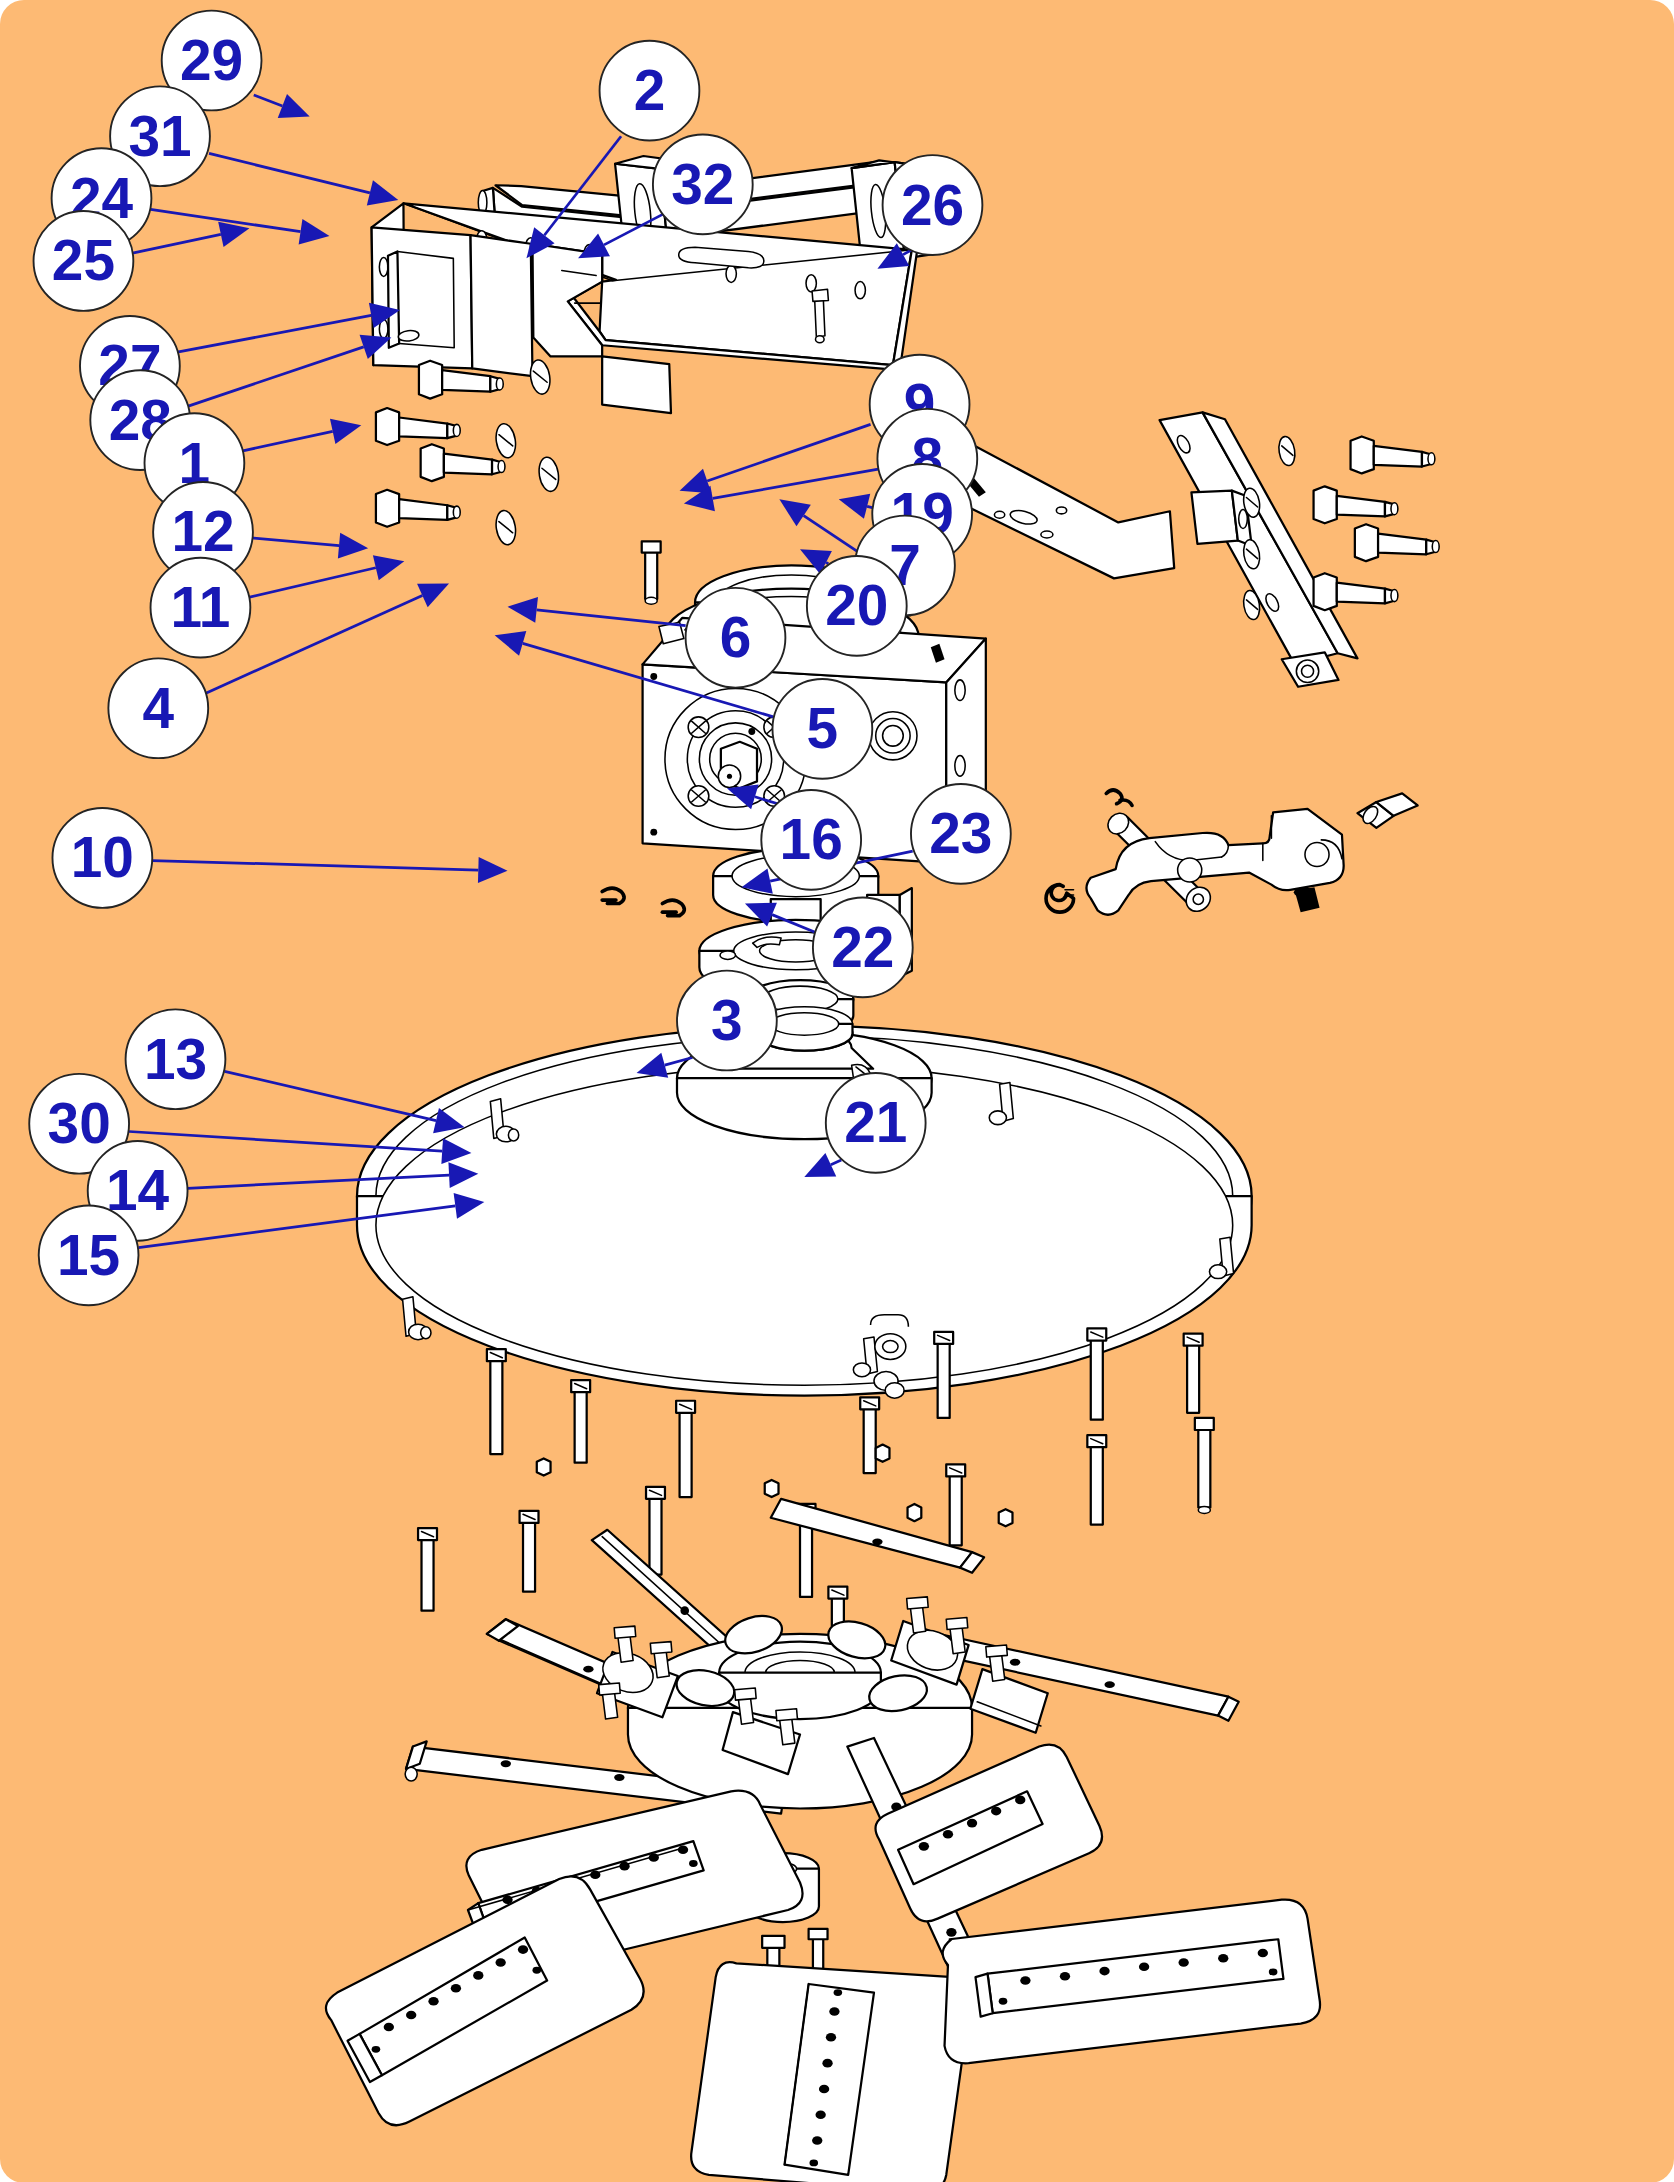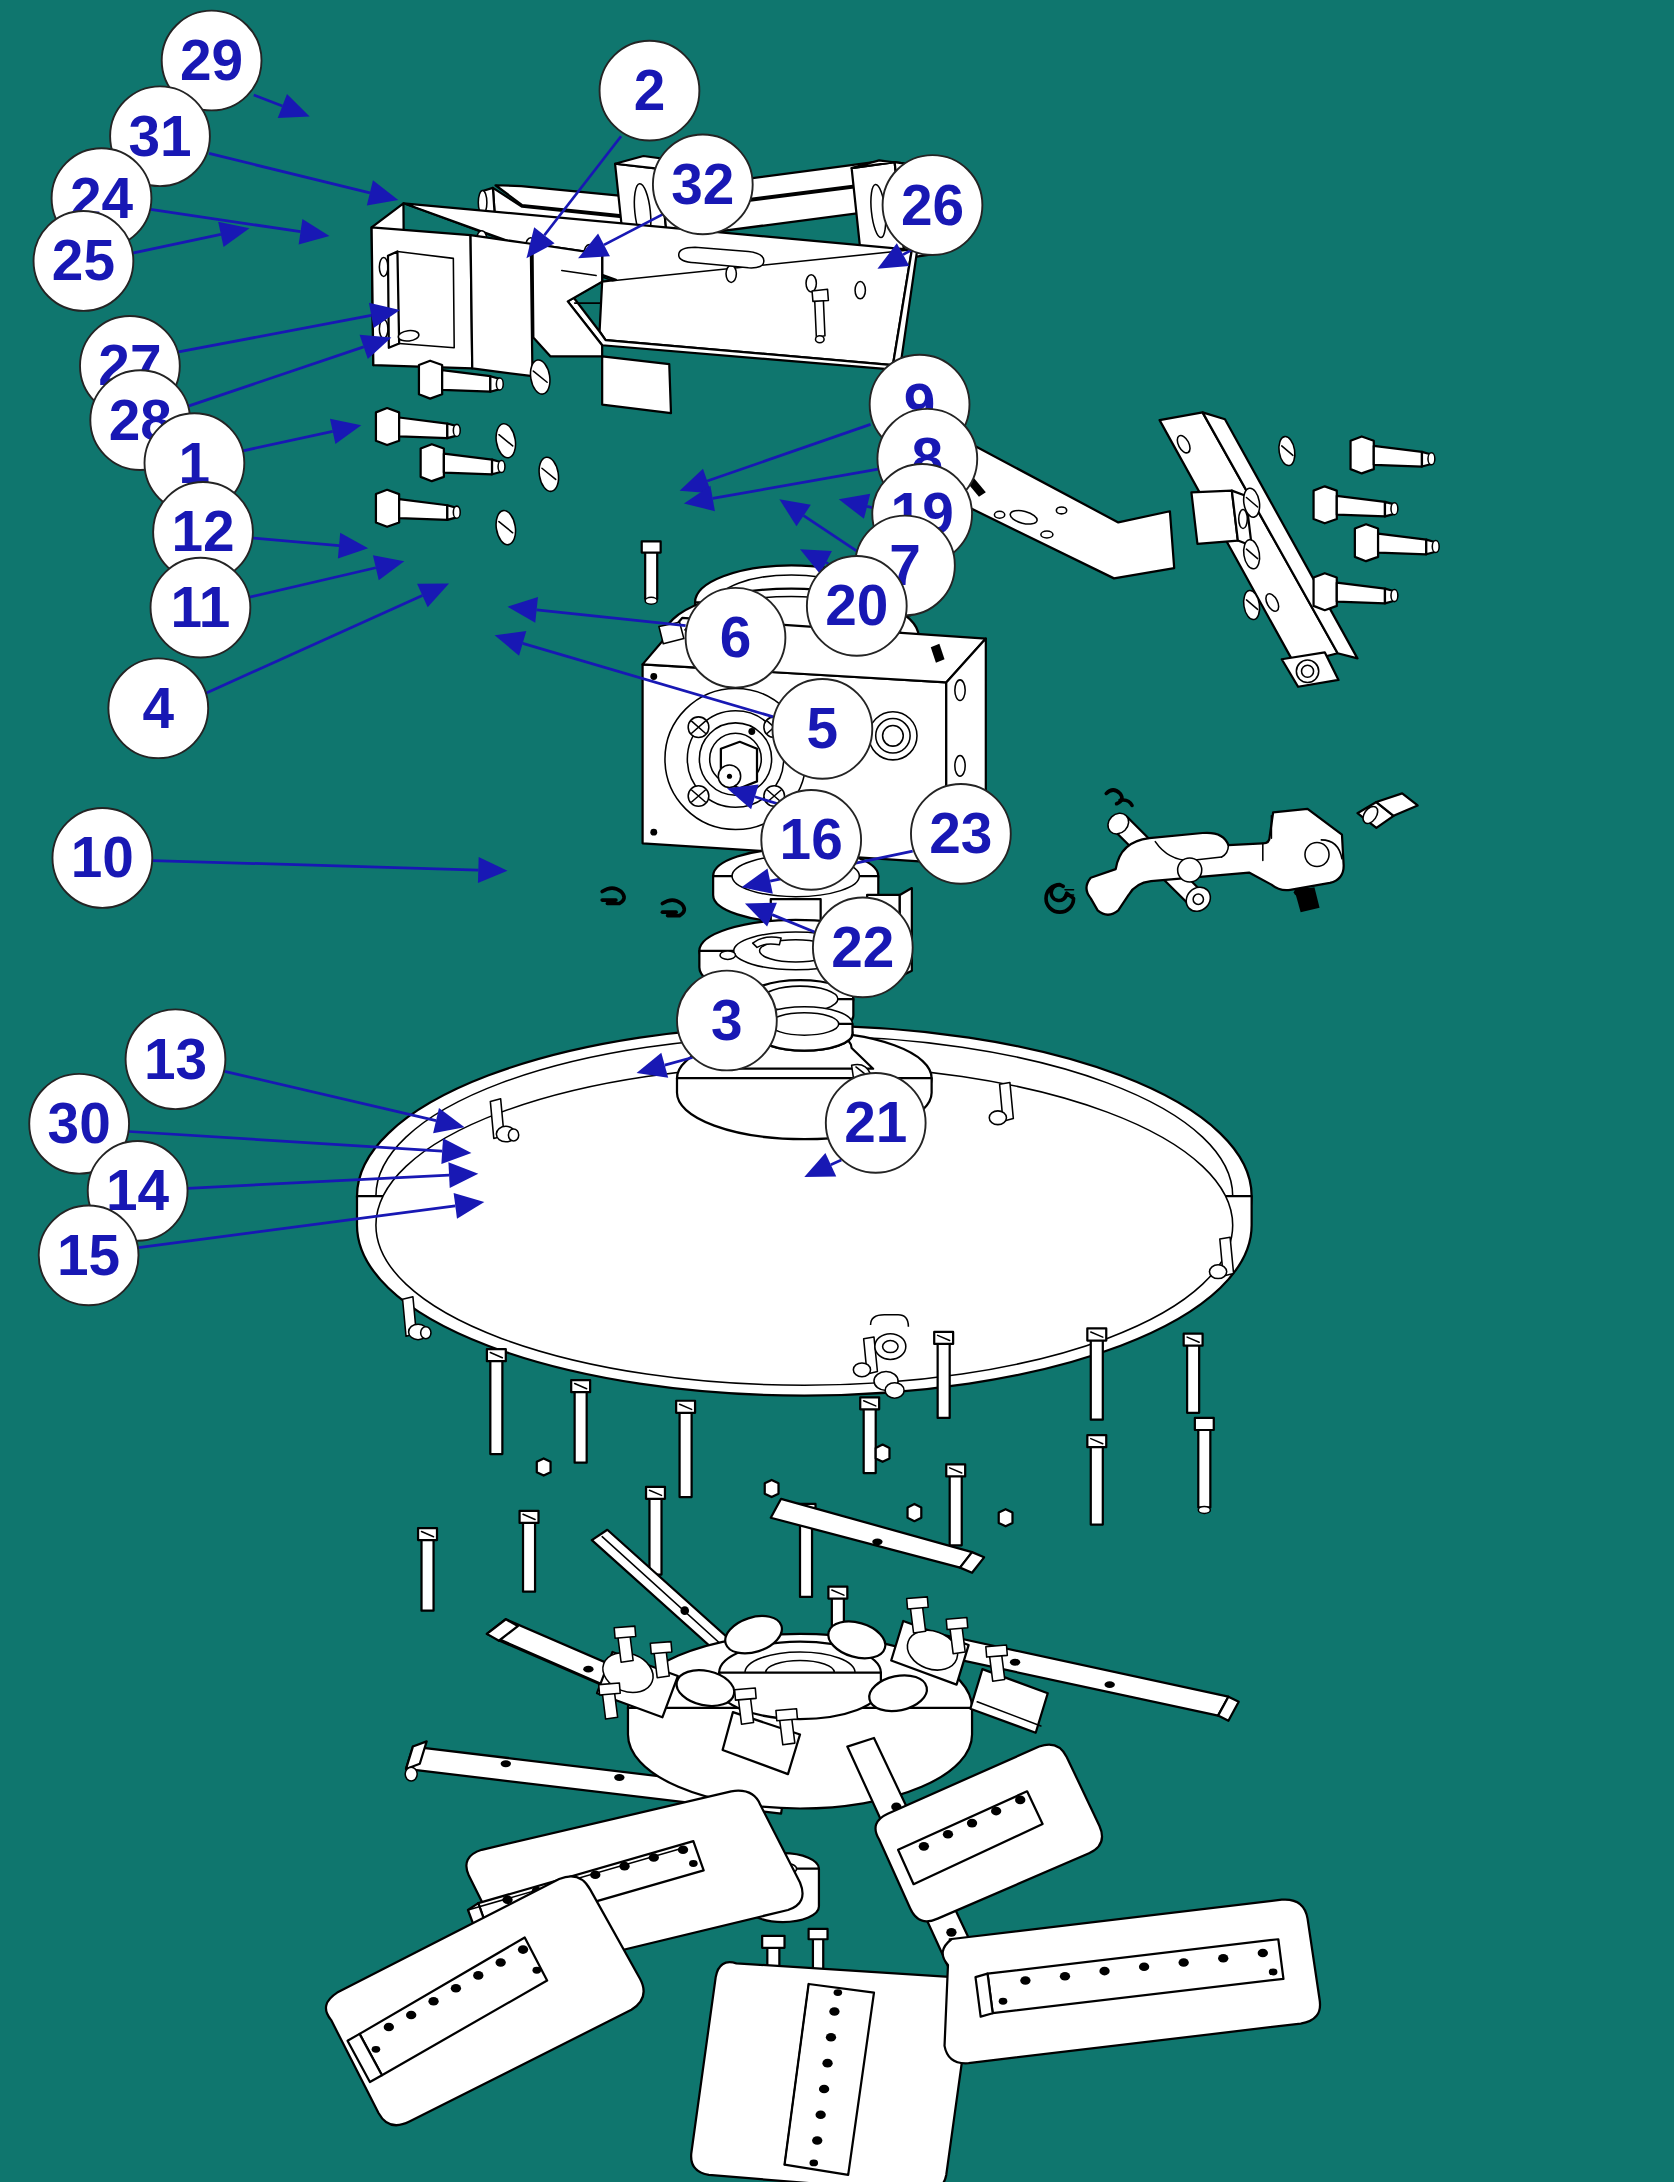--- a/index.html
+++ b/index.html
@@ -1,18 +1,18 @@
 <!DOCTYPE html>
 <html style="font-size:13.8px"><head>
 <meta charset="utf-8">
 <title>Exploded Parts Diagram</title>
 <style>
   html,body{margin:0;padding:0;background:#ffffff;}
   body{font-family:"Liberation Sans", sans-serif;}
-  #stage{position:relative;width:1674px;height:2183px;background:#0f766e;overflow:hidden;}
+  #stage{position:relative;width:1674px;height:2183px;background:#fdba74;overflow:hidden;border-radius:24px;}
   #artwork{position:absolute;inset:0;width:1674px;height:2183px;}
   .callout-num{
     font-family:"Liberation Sans", sans-serif;
     font-weight:bold;
     fill:#1818b4;
   }
   .callout-circle{fill:#ffffff;stroke:#242424;stroke-width:2.2;}
   .leader{stroke:#1818b4;stroke-width:3.2;fill:none;}
   .arrow{fill:#1818b4;}
   .ln-t{fill:none;stroke:#000000;stroke-width:1.8;stroke-linejoin:round;stroke-linecap:round;}

